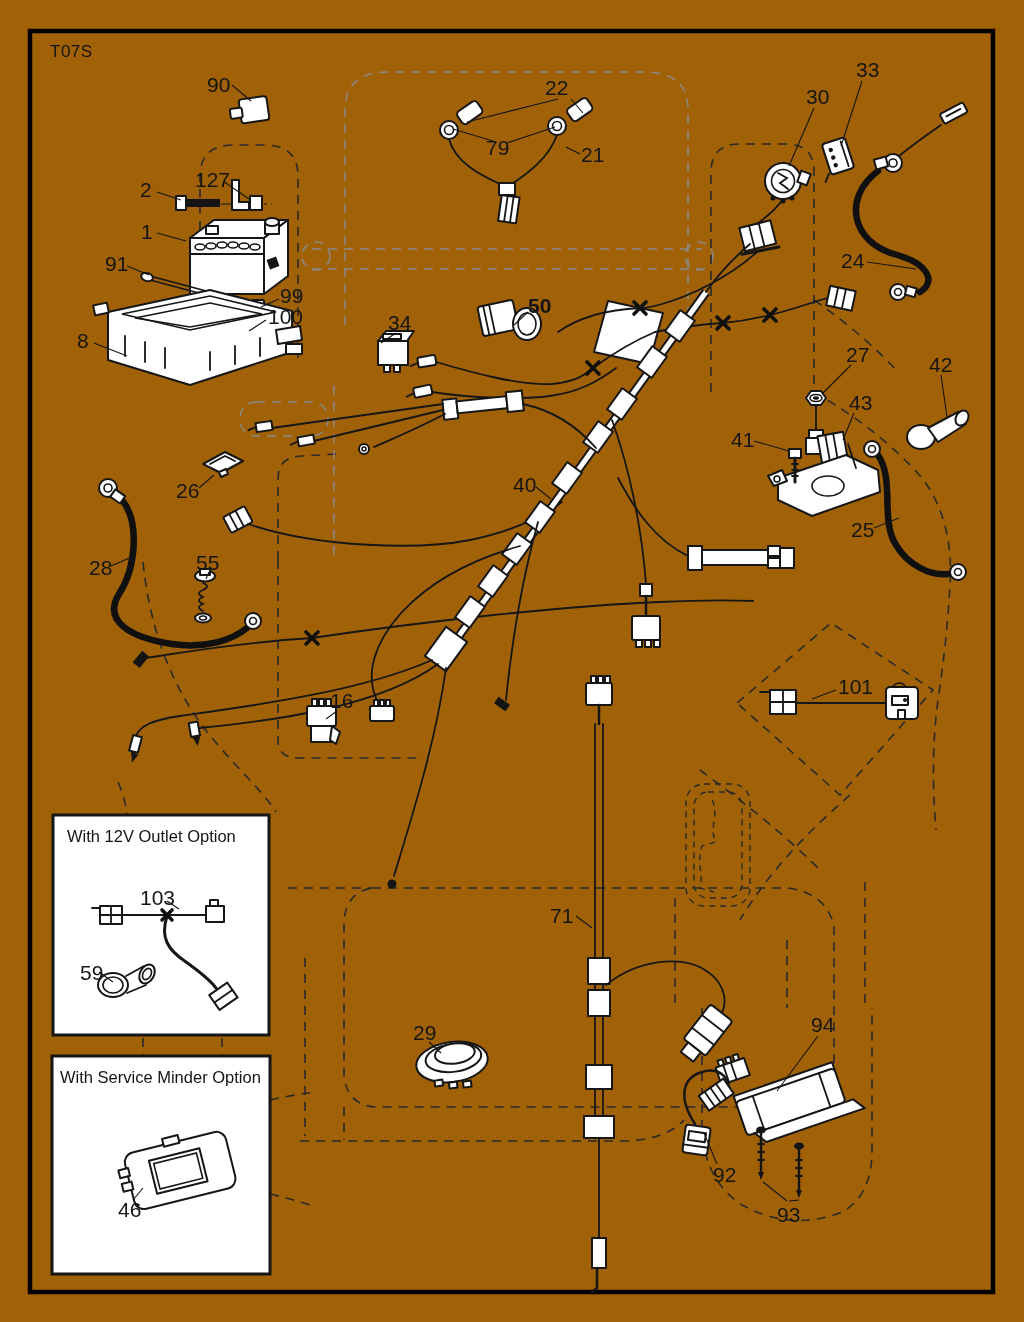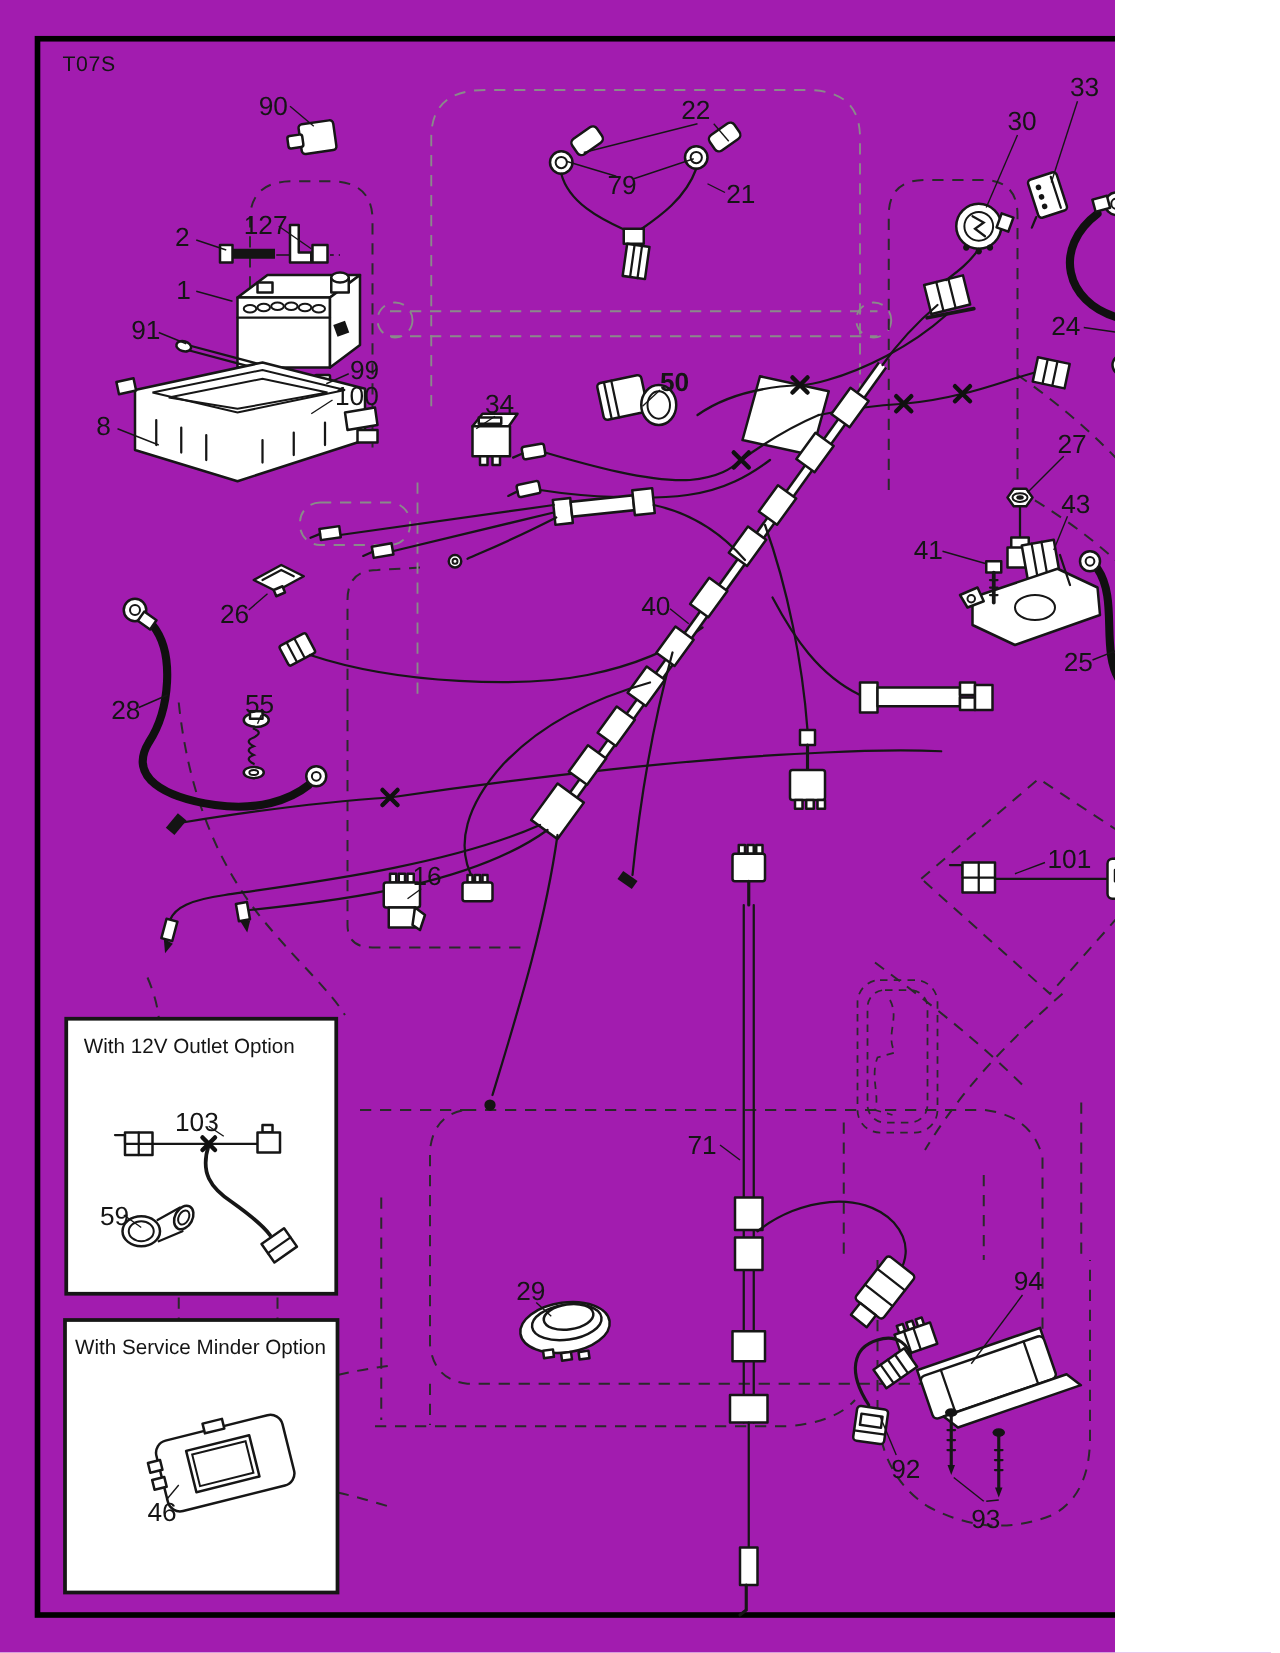--- a/index.html
+++ b/index.html
@@ -1,16 +1,16 @@
 <!DOCTYPE html>
 <html><head>
 <meta charset="utf-8">
 <style>
   html,body{margin:0;padding:0;background:#fff}
-  .page{position:relative;width:892px;height:1322px;background:#a21caf;font-family:"Liberation Sans",sans-serif;overflow:hidden}
+  .page{position:relative;width:1024px;height:1322px;background:#a16207;font-family:"Liberation Sans",sans-serif;overflow:hidden}
   svg{display:block}
   .lbl{font:400 21px "Liberation Sans",sans-serif;fill:#151515}
   .lblb{font-weight:700}
   .ttl{font:400 17px "Liberation Sans",sans-serif;fill:#151515;letter-spacing:.5px}
   .btt{font:400 16.5px "Liberation Sans",sans-serif;fill:#151515}
   .pt{fill:#fff;stroke:#161616;stroke-width:2;stroke-linejoin:round}
   .ptn{fill:none;stroke:#161616;stroke-width:1.6}
   .wire{fill:none;stroke:#161616;stroke-width:1.8;stroke-linecap:round}
   .w25{stroke-width:2.5}
   .w3{stroke-width:3}

